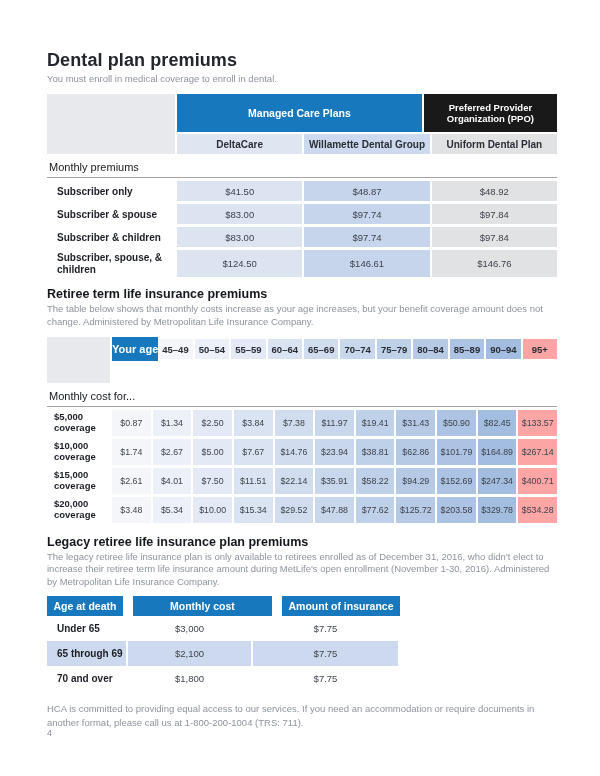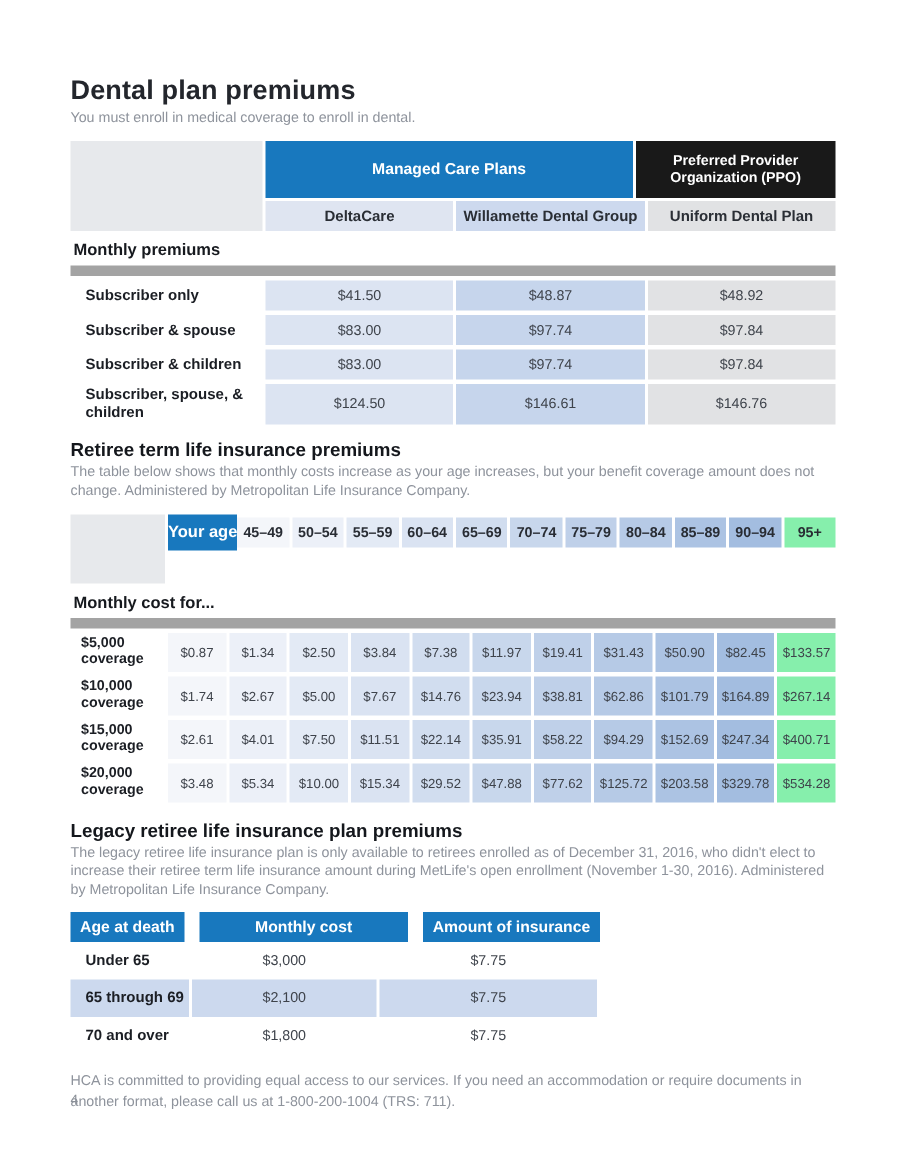--- a/index.html
+++ b/index.html
@@ -12,22 +12,22 @@
   }
   .page { padding:50px 43px 0 47px; }
 
   
   .h1 { font-size:18px; font-weight:bold; color:#23262c; letter-spacing:.1px; margin-bottom:2px; }
   .h2 { font-size:12.5px; font-weight:bold; color:#14171c; margin-bottom:2px; }
   .sub { font-size:9.5px; color:#8e939c; line-height:1.3; max-width:512px; margin-bottom:9px; }
 
   
   .section-label {
-    font-size:11px; font-weight:bold; color:#16191e;
-    padding:4px 0 4px 2px; border-bottom:7px solid #a3a3a3; margin-top:3px;
+    font-size:11px; font-weight:normal; color:#16191e;
+    padding:4px 0 4px 2px; border-bottom:1px solid #a3a3a3; margin-top:3px;
   }
   .cell-center { display:flex; align-items:center; justify-content:center; }
 
   
   .dental-head { display:flex; margin-top:0; }
   .corner { background:#e7e9ec; }
   .dental-head .corner { width:128px; height:60px; }
   .dental-head-right { flex:1; margin-left:2px; display:flex; flex-direction:column; }
   .dh-row1 { display:flex; height:38px; gap:2px; }
   .managed { flex:2.02; background:#1878be; color:#fff; font-size:10.5px; font-weight:bold; }
@@ -62,21 +62,21 @@
   .acells .acell:nth-child(1)  { background:#f4f6fa; }
   .acells .acell:nth-child(2)  { background:#ecf0f8; }
   .acells .acell:nth-child(3)  { background:#e3eaf5; }
   .acells .acell:nth-child(4)  { background:#dae3f2; }
   .acells .acell:nth-child(5)  { background:#d1ddef; }
   .acells .acell:nth-child(6)  { background:#c8d7ec; }
   .acells .acell:nth-child(7)  { background:#bfd0e9; }
   .acells .acell:nth-child(8)  { background:#b6cae6; }
   .acells .acell:nth-child(9)  { background:#acc3e3; }
   .acells .acell:nth-child(10) { background:#a3bde0; }
-  .acells .acell:nth-child(11) { background:#86efac; }
+  .acells .acell:nth-child(11) { background:#fca5a5; }
 
   .arow { display:flex; margin-top:3px; height:26px; }
   .alabel { width:63px; font-size:9.5px; font-weight:bold; color:#1b1e24;
             display:flex; align-items:center; padding-left:7px; line-height:1.15; }
   .arow .acells { margin-left:2px; }
 
   
   .legacy-table { margin-top:8px; width:353px; }
   .lhead { display:flex; gap:10px; height:20px; }
   .lhead .lh { background:#1878be; color:#fff; font-size:10.5px; font-weight:bold; }

